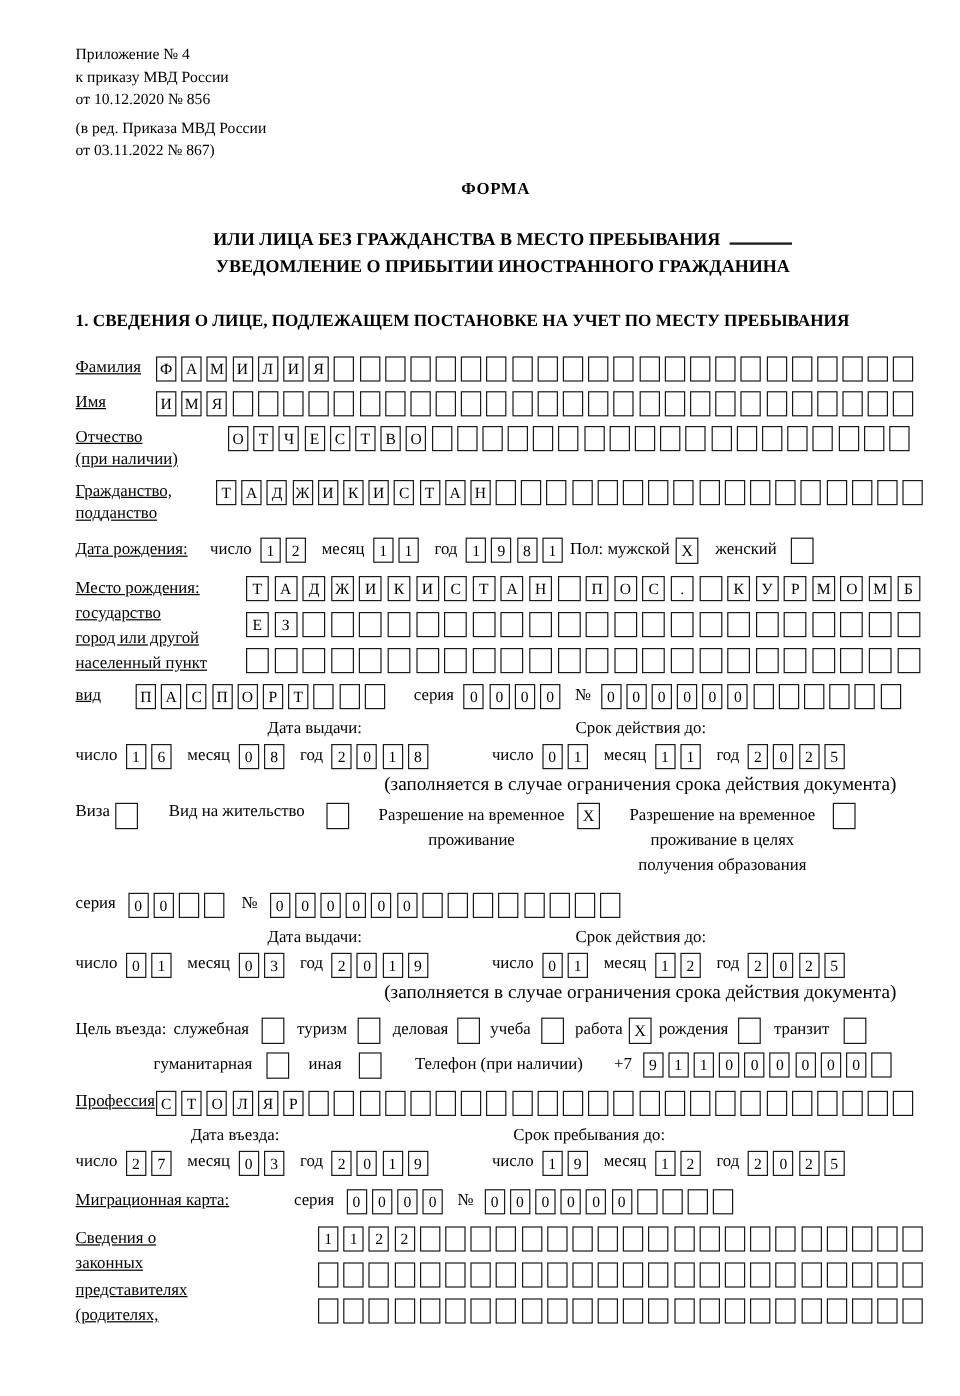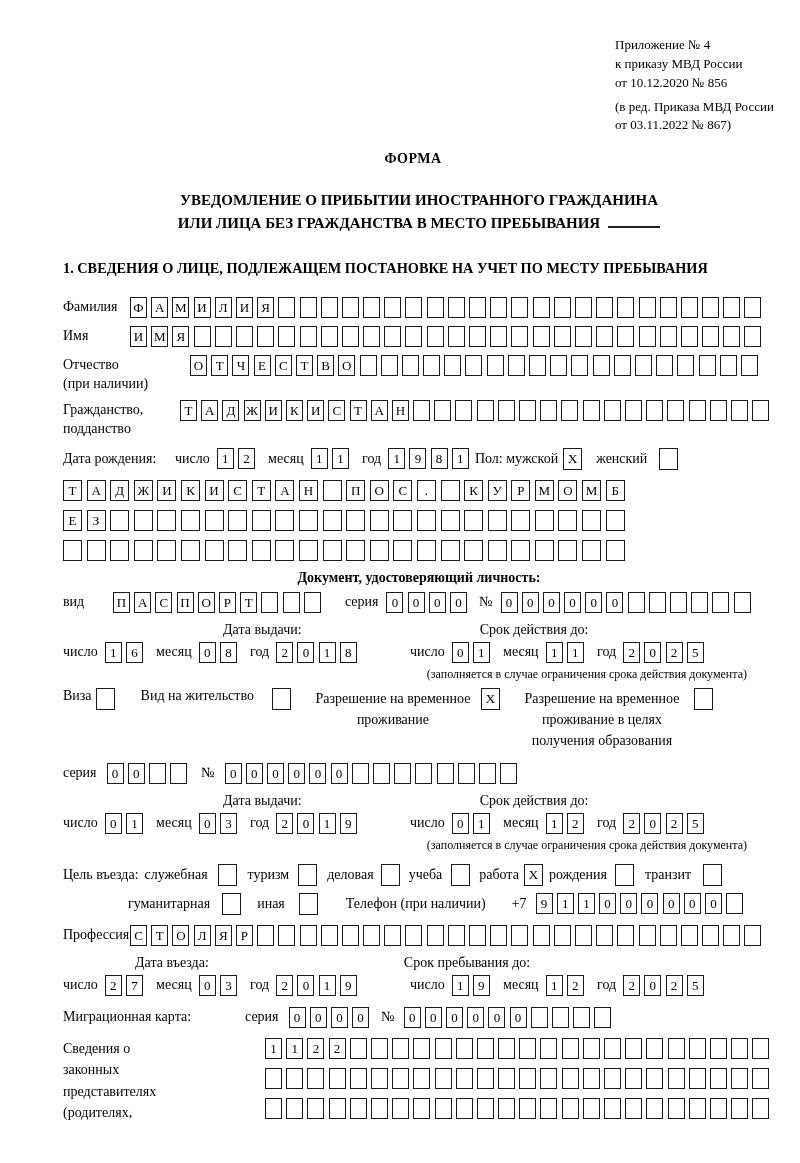--- a/index.html
+++ b/index.html
@@ -4,48 +4,48 @@
 <style>
   * { margin:0; padding:0; box-sizing:border-box; }
   html,body { background:#ffffff; }
   body {
     width:800px; height:1163px; overflow:hidden;
     font-family:"Liberation Serif","DejaVu Serif",serif;
     color:#000; font-size:14px;
   }
   .page { padding:36px 25px 0 63px; }
 
-  .top-right { margin-left:552px; font-size:13px; line-height:1.45; }
+  .top-right { font-size:13px; line-height:1.45; }
   .top-right .revision { margin-top:5px; }
   .form-label { text-align:center; padding-right:12px; font-weight:bold; margin-top:16px; letter-spacing:.5px; }
 
   .title { text-align:center; font-weight:bold; font-size:15px; margin-top:22px; line-height:1.55; }
   .blank-line { display:inline-block; width:52px; border-bottom:2px solid #222; height:.95em; margin-left:8px; }
 
   .sec-heading { font-weight:bold; font-size:14.3px; margin-top:24px; white-space:nowrap; }
 
   .row { display:flex; align-items:flex-start; margin-top:8px; }
   .row.center-v { align-items:center; }
-  .lblcol { flex:none; line-height:19.5px; }
+  .lblcol { flex:none; line-height:19.5px;text-decoration:underline; }
   .cells { display:flex; flex-wrap:nowrap; }
   .cell {
     flex:none; width:17px; height:21px; border:1.6px solid #1a1a1a; margin-right:4.2px;
     display:flex; align-items:center; justify-content:center; font-size:13px; padding-top:1px;
   }
   .wide .cell { width:19px; margin-right:4.6px; }
   .cellrows { display:flex; flex-direction:column; gap:9px; }
   .checkbox {
     flex:none; width:19px; height:22px; border:1.7px solid #1a1a1a;
     display:inline-flex; align-items:center; justify-content:center; font-size:13.5px;
   }
   .dg { display:flex; align-items:center; margin-right:9px; }
   .dg .dlbl { margin-right:7px; white-space:nowrap; }
   .doc-heading { text-align:center; font-weight:bold; margin-top:9px; }
   .date-headers { display:flex; margin-top:9px; }
-  .note { font-size:12px; }
+  .note { font-size:16px; }
   .note-right { text-align:right; padding-right:28px; margin-top:4px; }
   .intro { margin-top:10px; line-height:1.7; }
   .opt-center { text-align:center; line-height:1.5; }
   .plbl { white-space:nowrap; }
   .nowrap { white-space:nowrap; }
 </style>
 </head>
 <body>
 
 <div class="page">
@@ -55,22 +55,22 @@
     <div>к приказу МВД России</div>
     <div>от 10.12.2020 № 856</div>
     <div class="revision">
       <div>(в ред. Приказа МВД России</div>
       <div>от 03.11.2022 № 867)</div>
     </div>
   </div>
   <div class="form-label">ФОРМА</div>
 
   <div class="title">
+    <div><span>ИЛИ ЛИЦА БЕЗ ГРАЖДАНСТВА В МЕСТО ПРЕБЫВАНИЯ</span><span class="blank-line"></span></div>
     <div>УВЕДОМЛЕНИЕ О ПРИБЫТИИ ИНОСТРАННОГО ГРАЖДАНИНА</div>
-    <div><span>ИЛИ ЛИЦА БЕЗ ГРАЖДАНСТВА В МЕСТО ПРЕБЫВАНИЯ</span><span class="blank-line"></span></div>
   </div>
 
   <div class="sec-heading">1. СВЕДЕНИЯ О ЛИЦЕ, ПОДЛЕЖАЩЕМ ПОСТАНОВКЕ НА УЧЕТ ПО МЕСТУ ПРЕБЫВАНИЯ</div>
 
   <div class="row" style="margin-top:20px">
     <span class="lblcol" style="width:67px">Фамилия</span>
     <span class="cells">
         <span class="cell">Ф</span>
         <span class="cell">А</span>
         <span class="cell">М</span>
@@ -238,20 +238,26 @@
           <span class="cell">1</span>
         </span>
     </span>
     <span class="nowrap">Пол: мужской</span>
     <span class="checkbox" style="margin-left:5px">X</span>
     <span class="nowrap" style="margin-left:14px">женский</span>
     <span class="checkbox" style="margin-left:12px"></span>
   </div>
 
   <div class="row" style="margin-top:10px">
+    <span class="lblcol" style="width:142px; line-height:21px">
+      <div>Место рождения:</div>
+      <div>государство</div>
+      <div>город или другой</div>
+      <div>населенный пункт</div>
+    </span>
     <span class="cellrows wide">
       <span class="cells">
           <span class="cell">Т</span>
           <span class="cell">А</span>
           <span class="cell">Д</span>
           <span class="cell">Ж</span>
           <span class="cell">И</span>
           <span class="cell">К</span>
           <span class="cell">И</span>
           <span class="cell">С</span>
@@ -320,21 +326,20 @@
           <span class="cell"></span>
           <span class="cell"></span>
           <span class="cell"></span>
           <span class="cell"></span>
           <span class="cell"></span>
           <span class="cell"></span>
         </span>
     </span>
   </div>
 
-  <div class="doc-heading">Документ, удостоверяющий личность:</div>
 
   <div class="row center-v" style="margin-top:6px">
     <span class="lblcol" style="width:50px">вид</span>
     <span class="cells">
         <span class="cell">П</span>
         <span class="cell">А</span>
         <span class="cell">С</span>
         <span class="cell">П</span>
         <span class="cell">О</span>
         <span class="cell">Р</span>
@@ -587,21 +592,21 @@
         <span class="cell"></span>
         <span class="cell"></span>
         <span class="cell"></span>
         <span class="cell"></span>
         <span class="cell"></span>
         <span class="cell"></span>
       </span>
   </div>
 
   <div class="date-headers">
-    <span style="margin-left:72px">Дата въезда:</span>
+    <span style="margin-left:96px">Дата въезда:</span>
     <span style="margin-left:195px">Срок пребывания до:</span>
   </div>
 
   <div class="row center-v" style="margin-top:4px">
     <span class="dg">
       <span class="dlbl">число</span>
       <span class="cells">
           <span class="cell">2</span>
           <span class="cell">7</span>
         </span>

